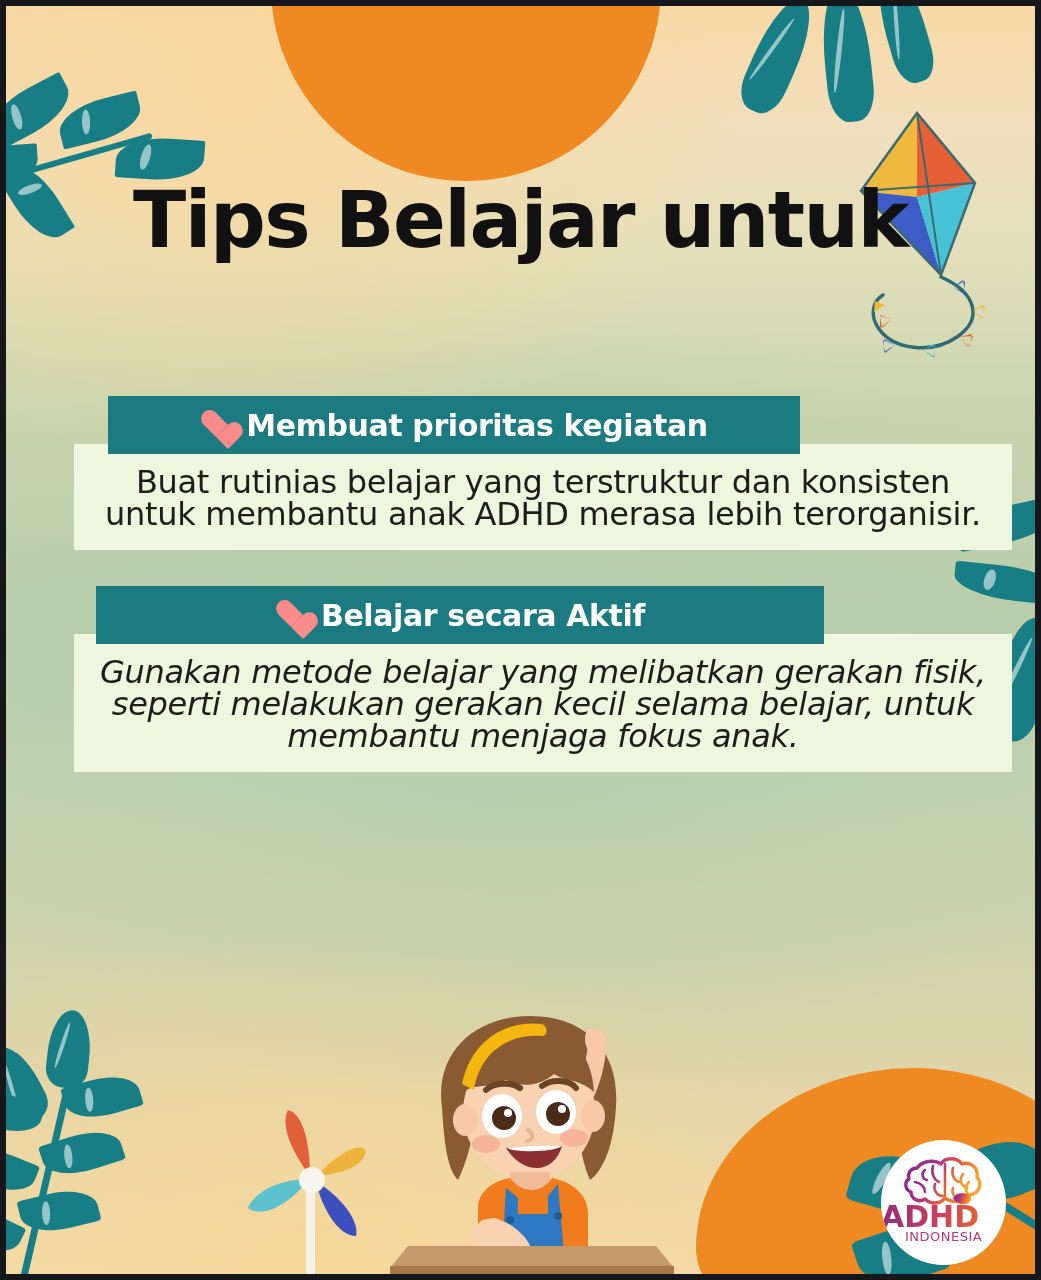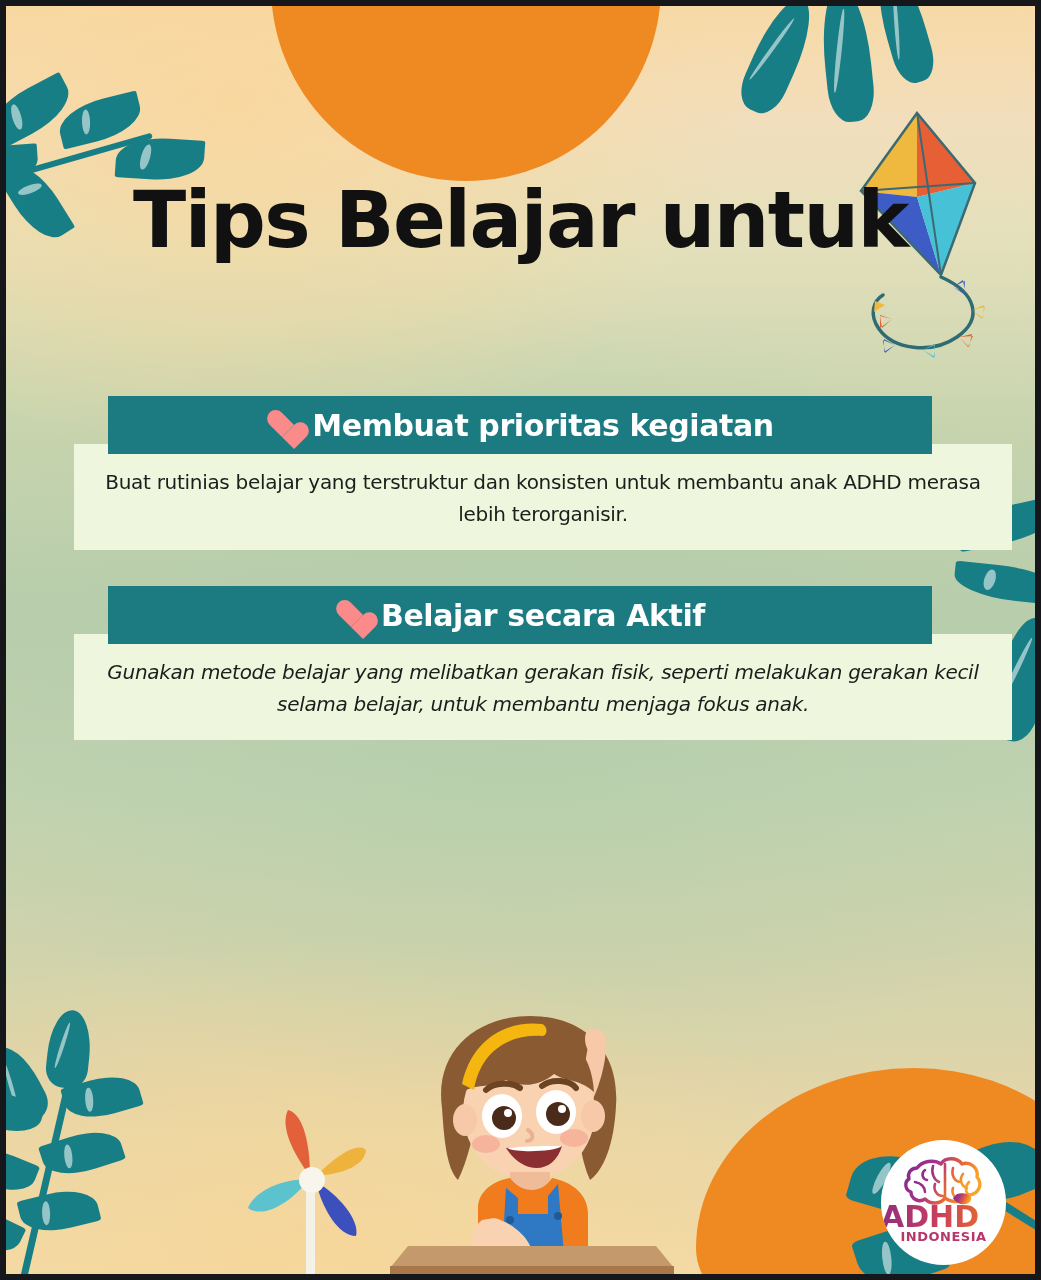--- a/index.html
+++ b/index.html
@@ -150,21 +150,21 @@
   .card-body {
     position: relative;
     background: #eef6dd;
     margin-top: -10px;
     padding: 22px 26px 20px 26px;
     text-align: center;
     z-index: 2;
   }
   .card-text {
     font-family: "DejaVu Sans", sans-serif;
-    font-size: 20px;
+    font-size: 32px;
     line-height: 32px;
     color: #1d1d1b;
     letter-spacing: -0.3px;
   }
 
   
   #kite-wrap { position: absolute; left: 845px; top: 105px; width: 190px; height: 260px; z-index: 10; }
 
   
   #pinwheel-wrap { position: absolute; left: 218px; top: 1088px; width: 190px; height: 192px; z-index: 16; }
@@ -193,21 +193,21 @@
     -webkit-background-clip: text;
     background-clip: text;
     color: transparent;
     line-height: 30px;
   }
   #logo-indonesia {
     position: absolute;
     left: 0; top: 90px; width: 125px;
     text-align: center;
     font-family: "DejaVu Sans", sans-serif;
-    font-weight: 700;
+    font-weight: 400;
     font-size: 13px;
     letter-spacing: 0.5px;
     color: #b8366a;
     line-height: 13px;
   }
 </style>
 </head>
 <body>
 
 <div id="poster">
@@ -281,31 +281,31 @@
         <path d="M40,200 l-10,-4 l-1,11 z" fill="#efb93f"></path>
       </g>
     </svg>
   </div>
 
   <div id="title-block">
     <div class="title-line" id="title-line-1">Tips Belajar untuk</div>
   </div>
 
   <div class="card" style="left:74px;top:396px;width:890px;">
-    <div class="card-header" style="margin-left:34px;width:824px;">
+    <div class="card-header" style="margin-left:34px;width:692px;">
       <span class="heart"></span>
       <span class="card-title">Membuat prioritas kegiatan</span>
     </div>
     <div class="card-body" style="width:886px;">
       <div class="card-text">Buat rutinias belajar yang terstruktur dan konsisten untuk membantu anak ADHD merasa lebih terorganisir.</div>
     </div>
   </div>
 
   <div class="card" style="left:74px;top:586px;width:890px;">
-    <div class="card-header" style="margin-left:34px;width:824px;">
+    <div class="card-header" style="margin-left:22px;width:728px;">
       <span class="heart"></span>
       <span class="card-title">Belajar secara Aktif</span>
     </div>
     <div class="card-body" style="width:886px;font-style:italic;">
       <div class="card-text">Gunakan metode belajar yang melibatkan gerakan fisik, seperti melakukan gerakan kecil selama belajar, untuk membantu menjaga fokus anak.</div>
     </div>
   </div>
 
 
   <div id="pinwheel-wrap">

